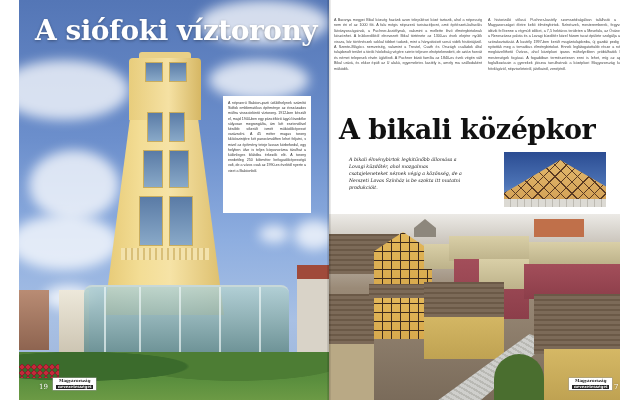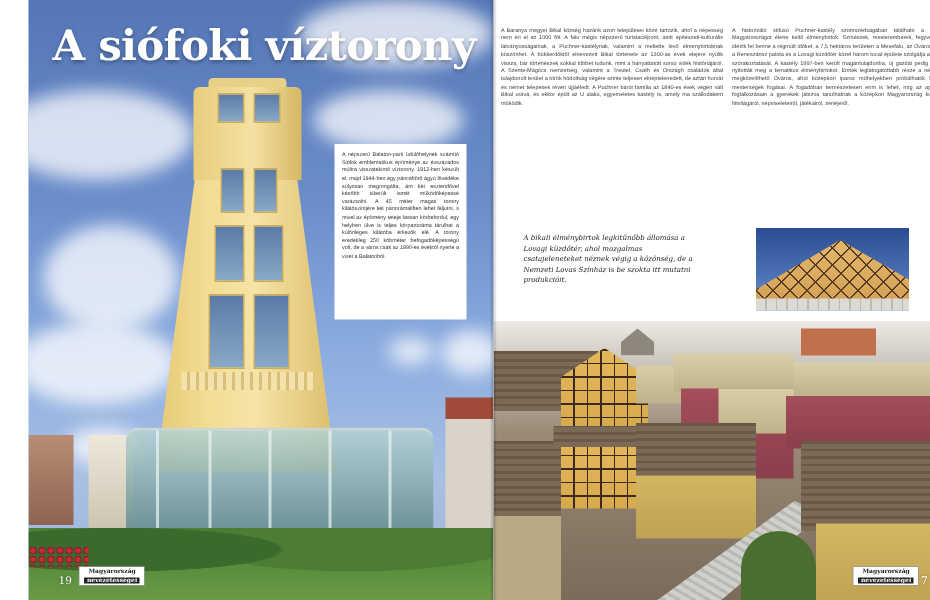--- a/index.html
+++ b/index.html
@@ -206,20 +206,21 @@
     <div class="logo" style="left:34px;top:378px;">
       <span class="l1">Magyarország</span>
       <span class="l2">nevezetességei</span>
     </div>
   </section>
 
   <section class="page-right">
     <p class="col col-1">A Baranya megyei Bikal község hazánk azon települései közé tartozik, ahol a népesség nem éri el az 1000 főt. A falu mégis népszerű turistacélpont, amit építészeti-kulturális látványosságainak, a Puchner-kastélynak, valamint a mellette lévő élménybirtoknak köszönhet. A bükkerdőktől elnevezett Bikal története az 1300-as évek elejére nyúlik vissza, bár történészek sokkal többet tudunk, mint a hányattatott sorsú vidék históriájáról. A Szente-Mágócs nemzetség, valamint a Treutel, Csath és Orszägh családok által tulajdonolt terület a török hódoltság végére szinte teljesen elnéptelenedett, de aztán horvát és német telepesek révén újjáéledt. A Puchner bárói família az 1840-es évek végén vált Bikal urává, és ekkor épült az U alakú, egyemeletes kastély is, amely ma szállodaként működik.</p>
     <p class="col col-2">A historizáló stílusú Puchner-kastély szomszédságában található a középkori Magyarországot életre keltő élménybirtok. Színészek, mesteremberek, fegyverforgatók idézik fel benne a régmúlt időket, a 7,5 hektáros területen a Mesefalu, az Óváros, a Főtér, a Reneszánsz palota és a Lovagi küzdőtér közel három tucat épülete szolgálja a látogatók szórakoztatását. A kastély 1997-ben került magántulajdonba, új gazdái pedig 2010-ben nyitották meg a tematikus élménybirtokot. Ennek leglátogatottabb része a négy kapun megközelíthető Óváros, ahol középkori iparos műhelyekben próbálhatók ki a régi mesterségek fogásai. A fogadóban természetesen enni is lehet, míg az apródképző foglalkozásain a gyerekek játszva tanulhatnak a középkori Magyarország kultúrájáról, hitvilágáról, népviseleteiről, játékairól, zenéjéről.</p>
 
+    <h1 class="title-right">A bikali középkor</h1>
 
     <p class="lead">A bikali élménybirtok legkitűnőbb állomása a Lovagi küzdőtér, ahol mozgalmas csatajeleneteket néznek végig a közönség, de a Nemzeti Lovas Színház is be szokta itt mutatni produkcióit.</p>
 
     <div class="inset-photo">
       <div class="inset-roof"></div>
       <div class="inset-base"></div>
     </div>
 
     <div class="village">
       <div class="bld roof-brown" style="left:0;top:20px;width:70px;height:40px;"></div>

